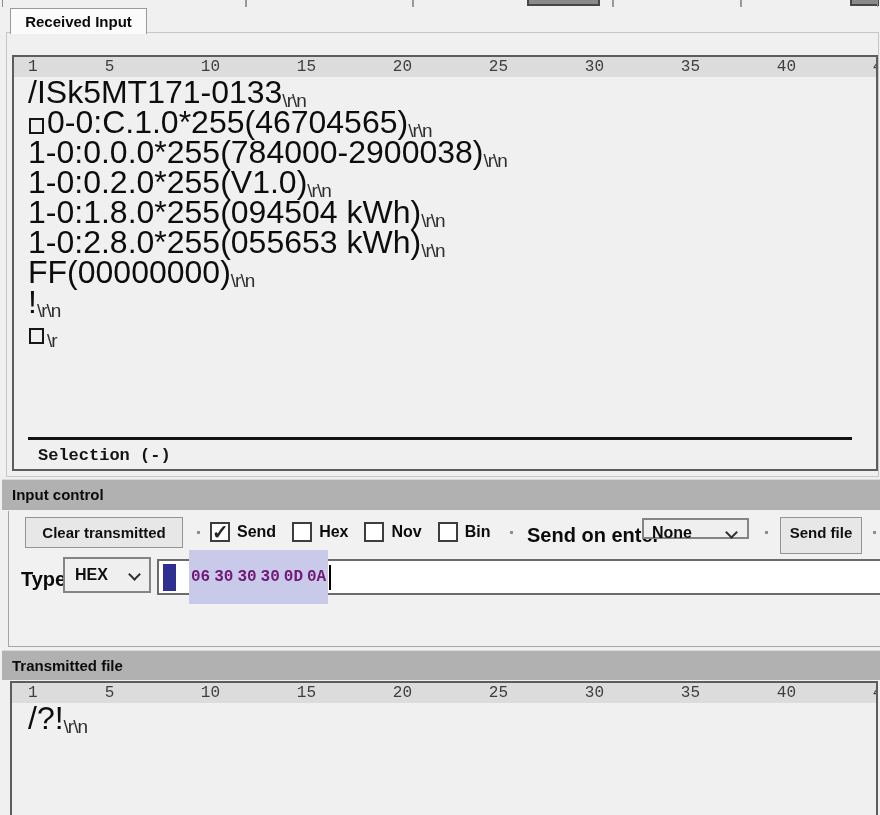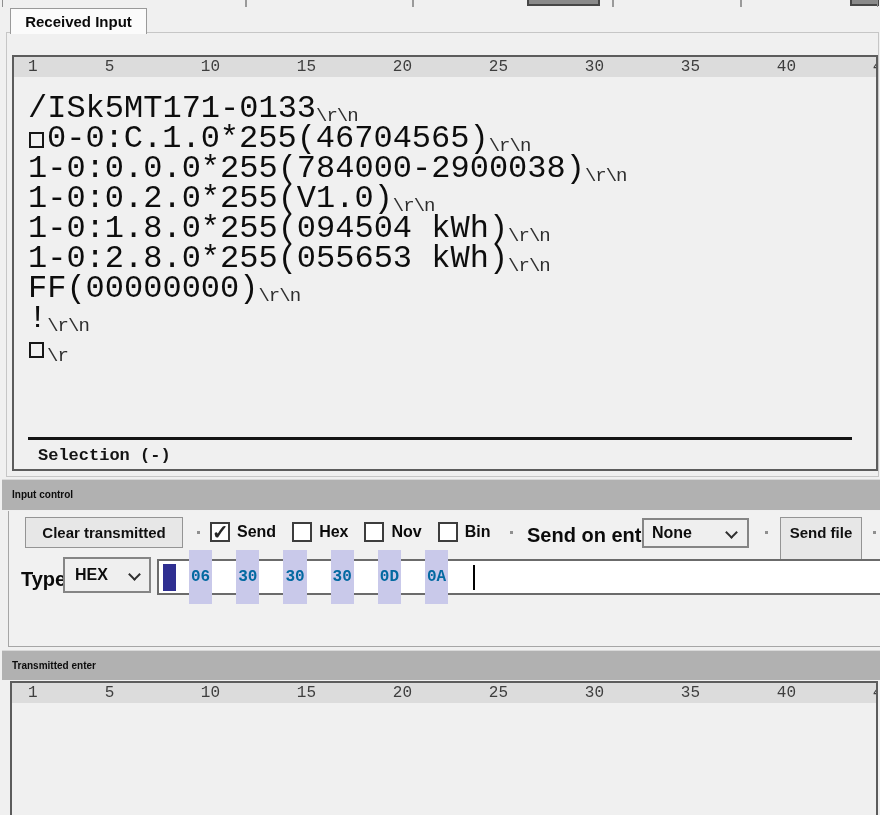--- a/index.html
+++ b/index.html
@@ -24,80 +24,80 @@
 
   
   .databox { position:absolute; background:#f0f0f0; border:2px solid #5c5c5c; overflow:hidden; }
   #rx-box { left:12px; top:55px; width:866px; height:416px; }
   #tx-box { left:10px; top:681px; width:868px; height:140px; border-bottom:none; }
 
   .ruler { position:relative; height:20px; background:#dcdcdc;
            font-family:"Liberation Mono", monospace; font-size:16px; color:#3e3e3e; }
   .ruler span { position:absolute; top:1px; }
 
-  .textlines { white-space:pre; padding-top:17px;
-               font-family:Liberation Mono, monospace; font-size:32px; line-height:30px;
+  .textlines { white-space:pre; padding-top:0;
+               font-family:Liberation Sans, sans-serif; font-size:32px; line-height:30px;
                color:#0d0d0d; }
   #rx-box .textlines { padding-left:14px; }
   #tx-box .textlines { padding-left:16px; }
   #rx-box .ruler span { margin-left:14px; }
   #tx-box .ruler span { margin-left:16px; }
 
   .line { height:30px; }
   .ctrl { font-size:19px; letter-spacing:-1px; vertical-align:-4px; color:#2e2e2e; }
   .stx  { display:inline-block; width:15px; height:16px; border:2.5px solid #161616;
           margin:0 3px 0 1px; vertical-align:-1px; background:transparent; }
 
   .sep-line  { position:absolute; left:14px; top:380px; width:824px; height:3px; background:#141414; }
   .selection { position:absolute; left:24px; top:389px;
                font-family:"Liberation Mono", monospace; font-weight:700; font-size:17px; color:#141414; }
 
   
   .bar { position:absolute; left:2px; width:878px; height:31px; background:#b1b1b1;
-         border-top:1px solid #d9d9d9; font-size:10px; font-weight:600; color:#0c0c0c;
+         border-top:1px solid #d9d9d9; font-size:15px; font-weight:600; color:#0c0c0c;
          line-height:30px; padding-left:10px; }
   #ic-bar { top:479px; }
   #tx-bar { top:650px; height:30px; }
 
   
   #ic-panel { position:absolute; left:8px; top:511px; width:877px; height:136px;
               background:#f1f1f1; border:1px solid #a6a6a6; border-top:none; }
   .btn { position:absolute; background:#e7e7e7; border:1px solid #949494;
          font-size:15px; font-weight:600; color:#101010; text-align:center; }
   #btn-clear { left:16px; top:6px; width:158px; height:31px; line-height:29px; }
-  #btn-sendfile { left:771px; top:6px; width:82px; height:44px; line-height:29px; }
+  #btn-sendfile { left:771px; top:6px; width:82px; height:37px; line-height:29px; }
 
   .dot { position:absolute; width:3px; height:3px; background:#8f8f8f; }
 
   #checks { position:absolute; left:201px; top:11px; display:flex; gap:16px; }
   .check { display:flex; align-items:center; }
   .cb { width:20px; height:20px; border:2px solid #3d3d3d; background:#ffffff;
         position:relative; flex:0 0 auto; }
   .cb .mark { position:absolute; left:0px; top:-4px; font-size:20px; font-weight:700; color:#262626; }
   .check .lbl { margin-left:7px; font-size:16px; font-weight:600; color:#0b0b0b; }
 
   .uilabel { position:absolute; font-size:20px; font-weight:600; color:#0b0b0b; }
   #lbl-soe { left:518px; top:13px; }
   #lbl-type { left:12px; top:57px; }
 
   .combo { position:absolute; background:#efefef; border:2px solid #858585;
            font-size:16px; font-weight:600; color:#0d0d0d; }
-  #combo-none { left:633px; top:7px; width:107px; height:30px; line-height:25px; padding-left:8px; }
+  #combo-none { left:633px; top:7px; width:107px; height:21px; line-height:25px; padding-left:8px; }
   #combo-hex  { left:54px;  top:46px; width:88px;  height:36px; line-height:31px; padding-left:10px; }
   .chev { position:absolute; width:9px; height:9px; border-left:2px solid #2e2e2e;
           border-bottom:2px solid #2e2e2e; transform:rotate(-45deg); }
   #combo-none .chev { right:11px; top:8px; }
   #combo-hex  .chev { right:10px; top:11px; }
 
   #hex-input { position:absolute; left:148px; top:48px; width:728px; height:36px;
                background:#ffffff; border:2px solid #6b6b6b;
                display:flex; align-items:center; padding-left:4px; }
   .marker { width:13px; height:27px; margin-right:13px; flex:0 0 auto; }
   .chip { font-family:"Liberation Mono", monospace; font-weight:700; font-size:16px;
-          color:#0369a1; padding:18px 2px; margin-right:24px; flex:0 0 auto; }
+          color:#701a75; padding:18px 2px; margin-right:0; flex:0 0 auto; }
   .cursor { width:2px; height:25px; background:#000; margin-left:1px; flex:0 0 auto; }
 </style>
 </head>
 <body>
 
 <div class="top-strip">
   <div class="ts-edge" style="left:2px"></div>
   <div class="ts-tick" style="left:245px"></div>
   <div class="ts-tick" style="left:412px"></div>
   <div class="ts-dark" style="left:527px; width:73px"></div>
@@ -179,29 +179,29 @@
         <span class="chip" style="background: rgb(201, 201, 234);">30</span>
         <span class="chip" style="background: rgb(201, 201, 234);">30</span>
         <span class="chip" style="background: rgb(201, 201, 234);">30</span>
         <span class="chip" style="background: rgb(201, 201, 234);">0D</span>
         <span class="chip" style="background: rgb(201, 201, 234);">0A</span>
       </span>
     <div class="cursor"></div>
   </div>
 </div>
 
-<div id="tx-bar" class="bar" style="background: rgb(177, 177, 177);">Transmitted enter</div>
+<div id="tx-bar" class="bar" style="background: rgb(177, 177, 177);">Transmitted file</div>
 
 <div id="tx-box" class="databox">
   <div class="ruler" style="background: rgb(220, 220, 220);">
       <span style="left: 0px;">1</span>
       <span style="left: 76.8px;">5</span>
       <span style="left: 172.8px;">10</span>
       <span style="left: 268.8px;">15</span>
       <span style="left: 364.8px;">20</span>
       <span style="left: 460.8px;">25</span>
       <span style="left: 556.8px;">30</span>
       <span style="left: 652.8px;">35</span>
       <span style="left: 748.8px;">40</span>
       <span style="left: 844.8px;">45</span>
     </div>
-  <div class="textlines"></div>
+  <div class="textlines"><div class="line"><span>/?!</span><span class="ctrl">\r\n</span></div></div>
 </div>
 
 </body></html>

